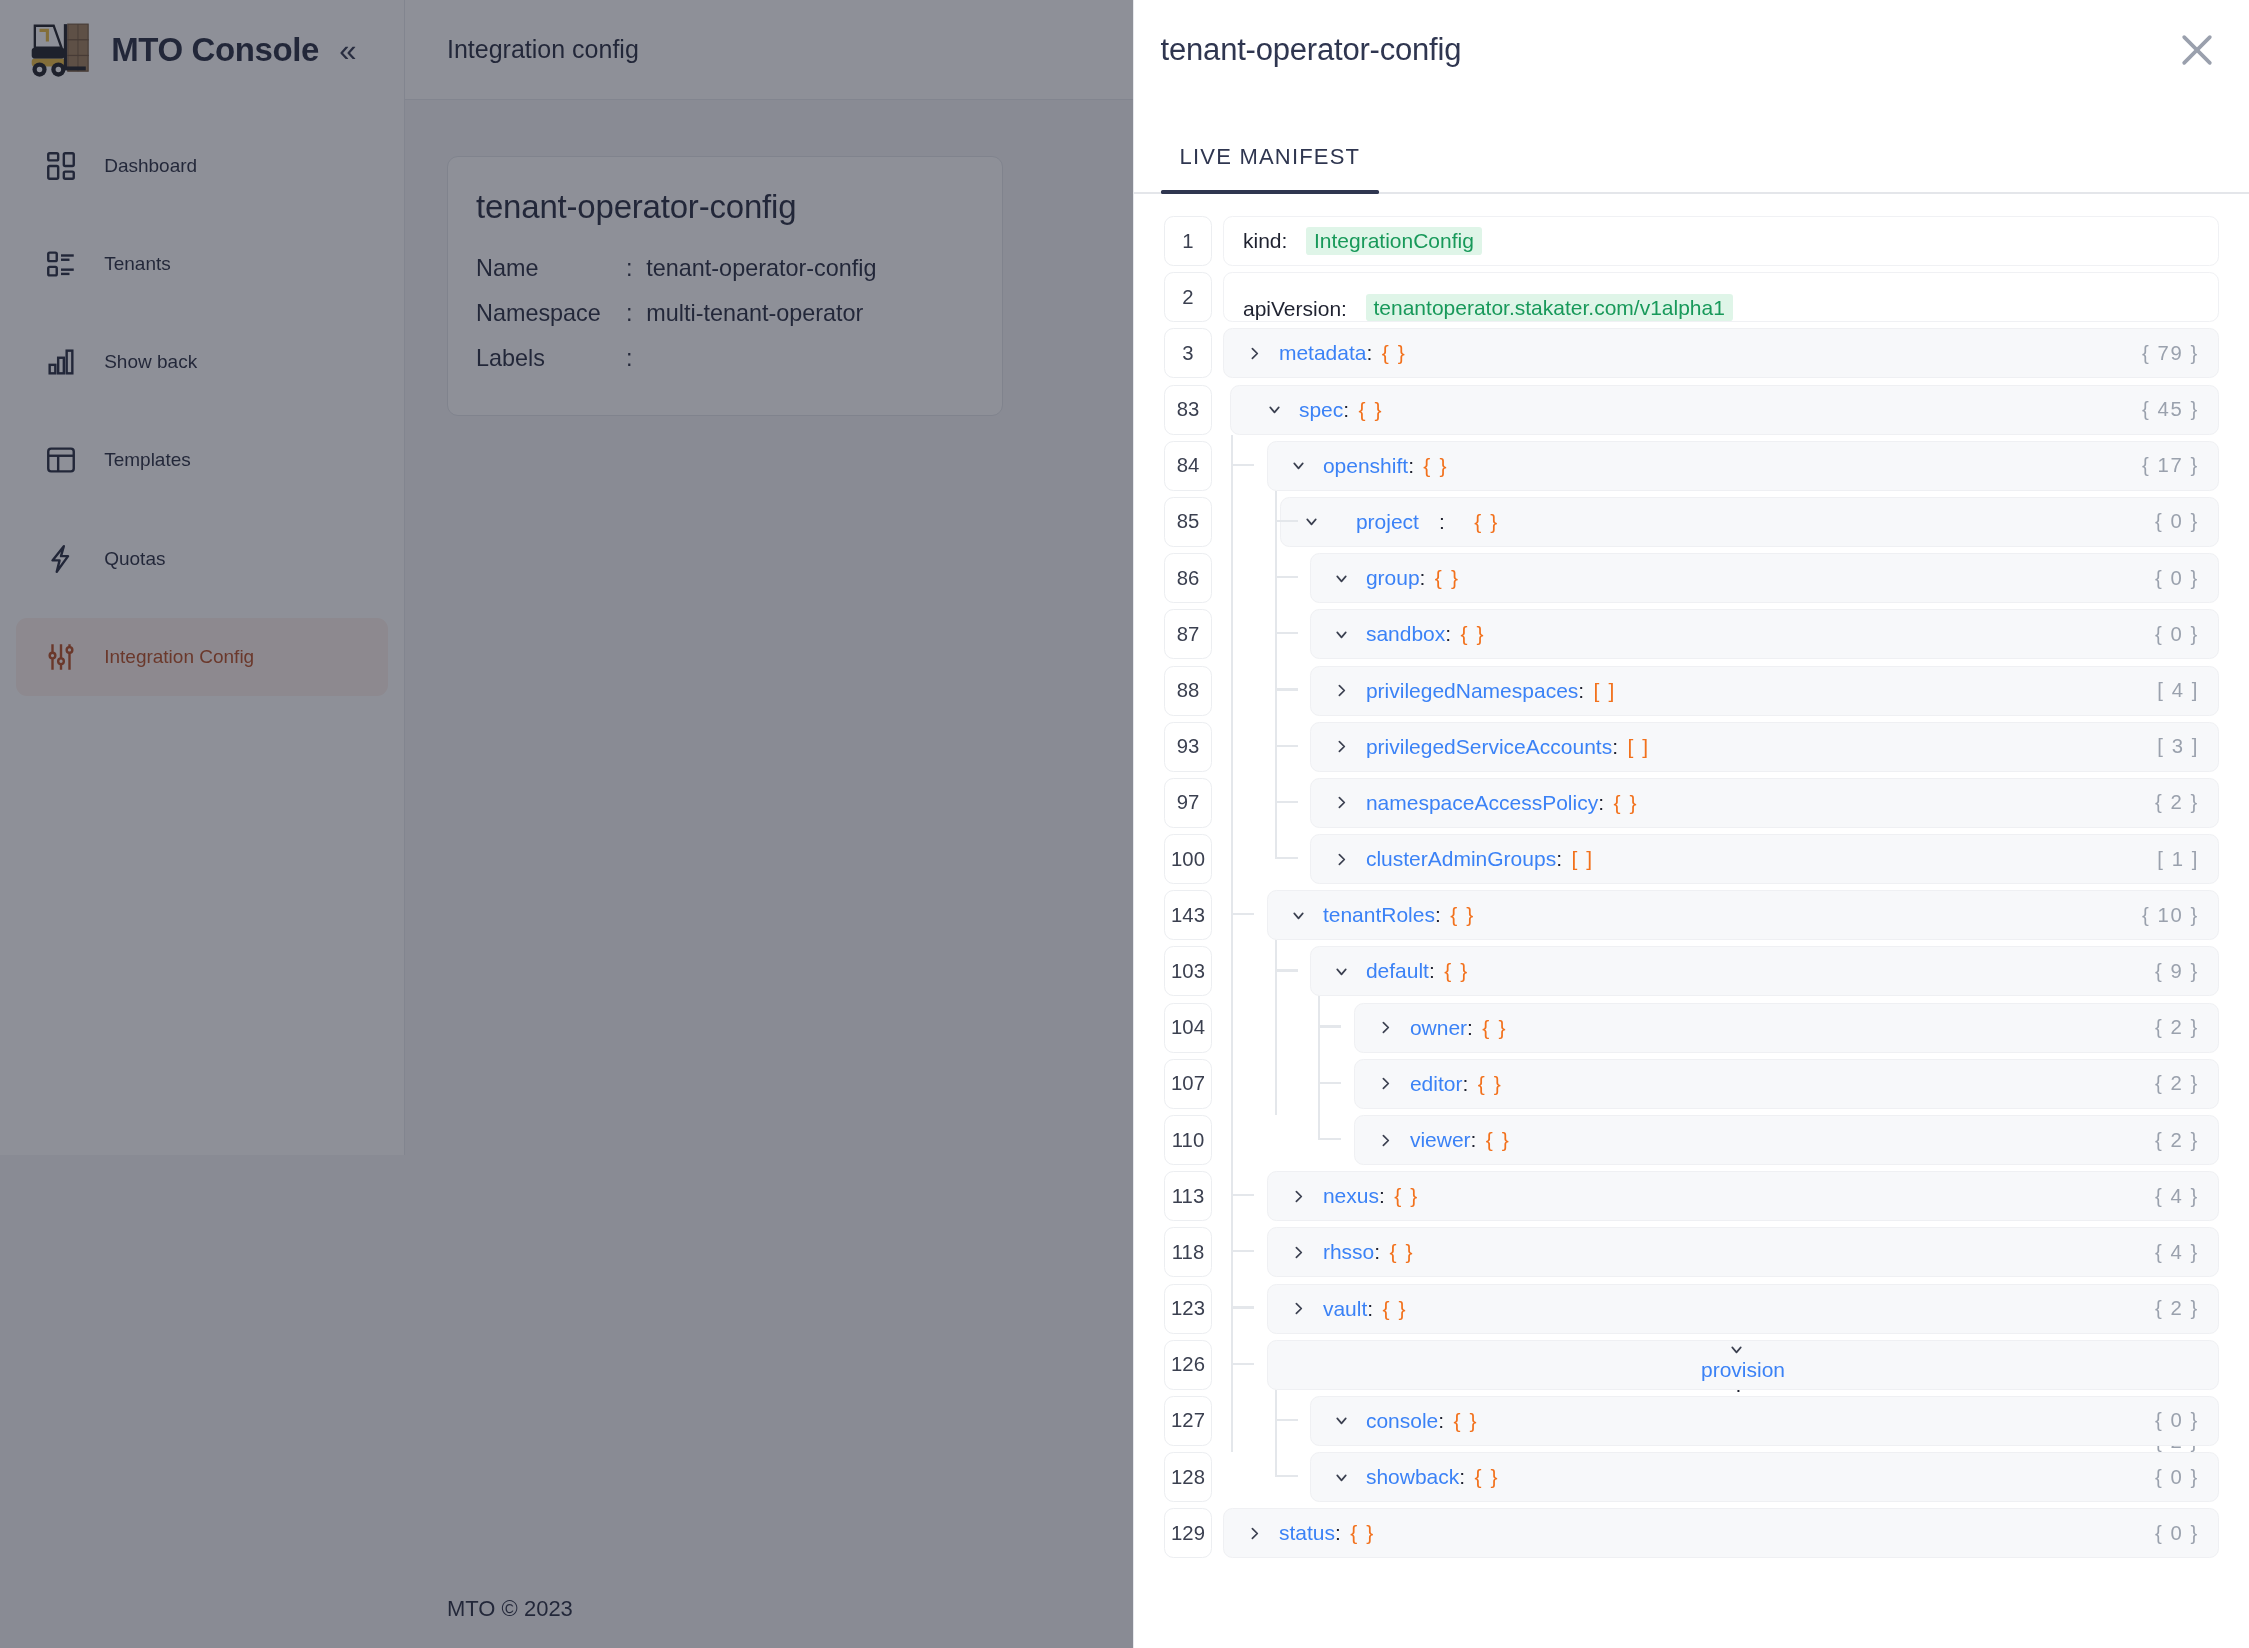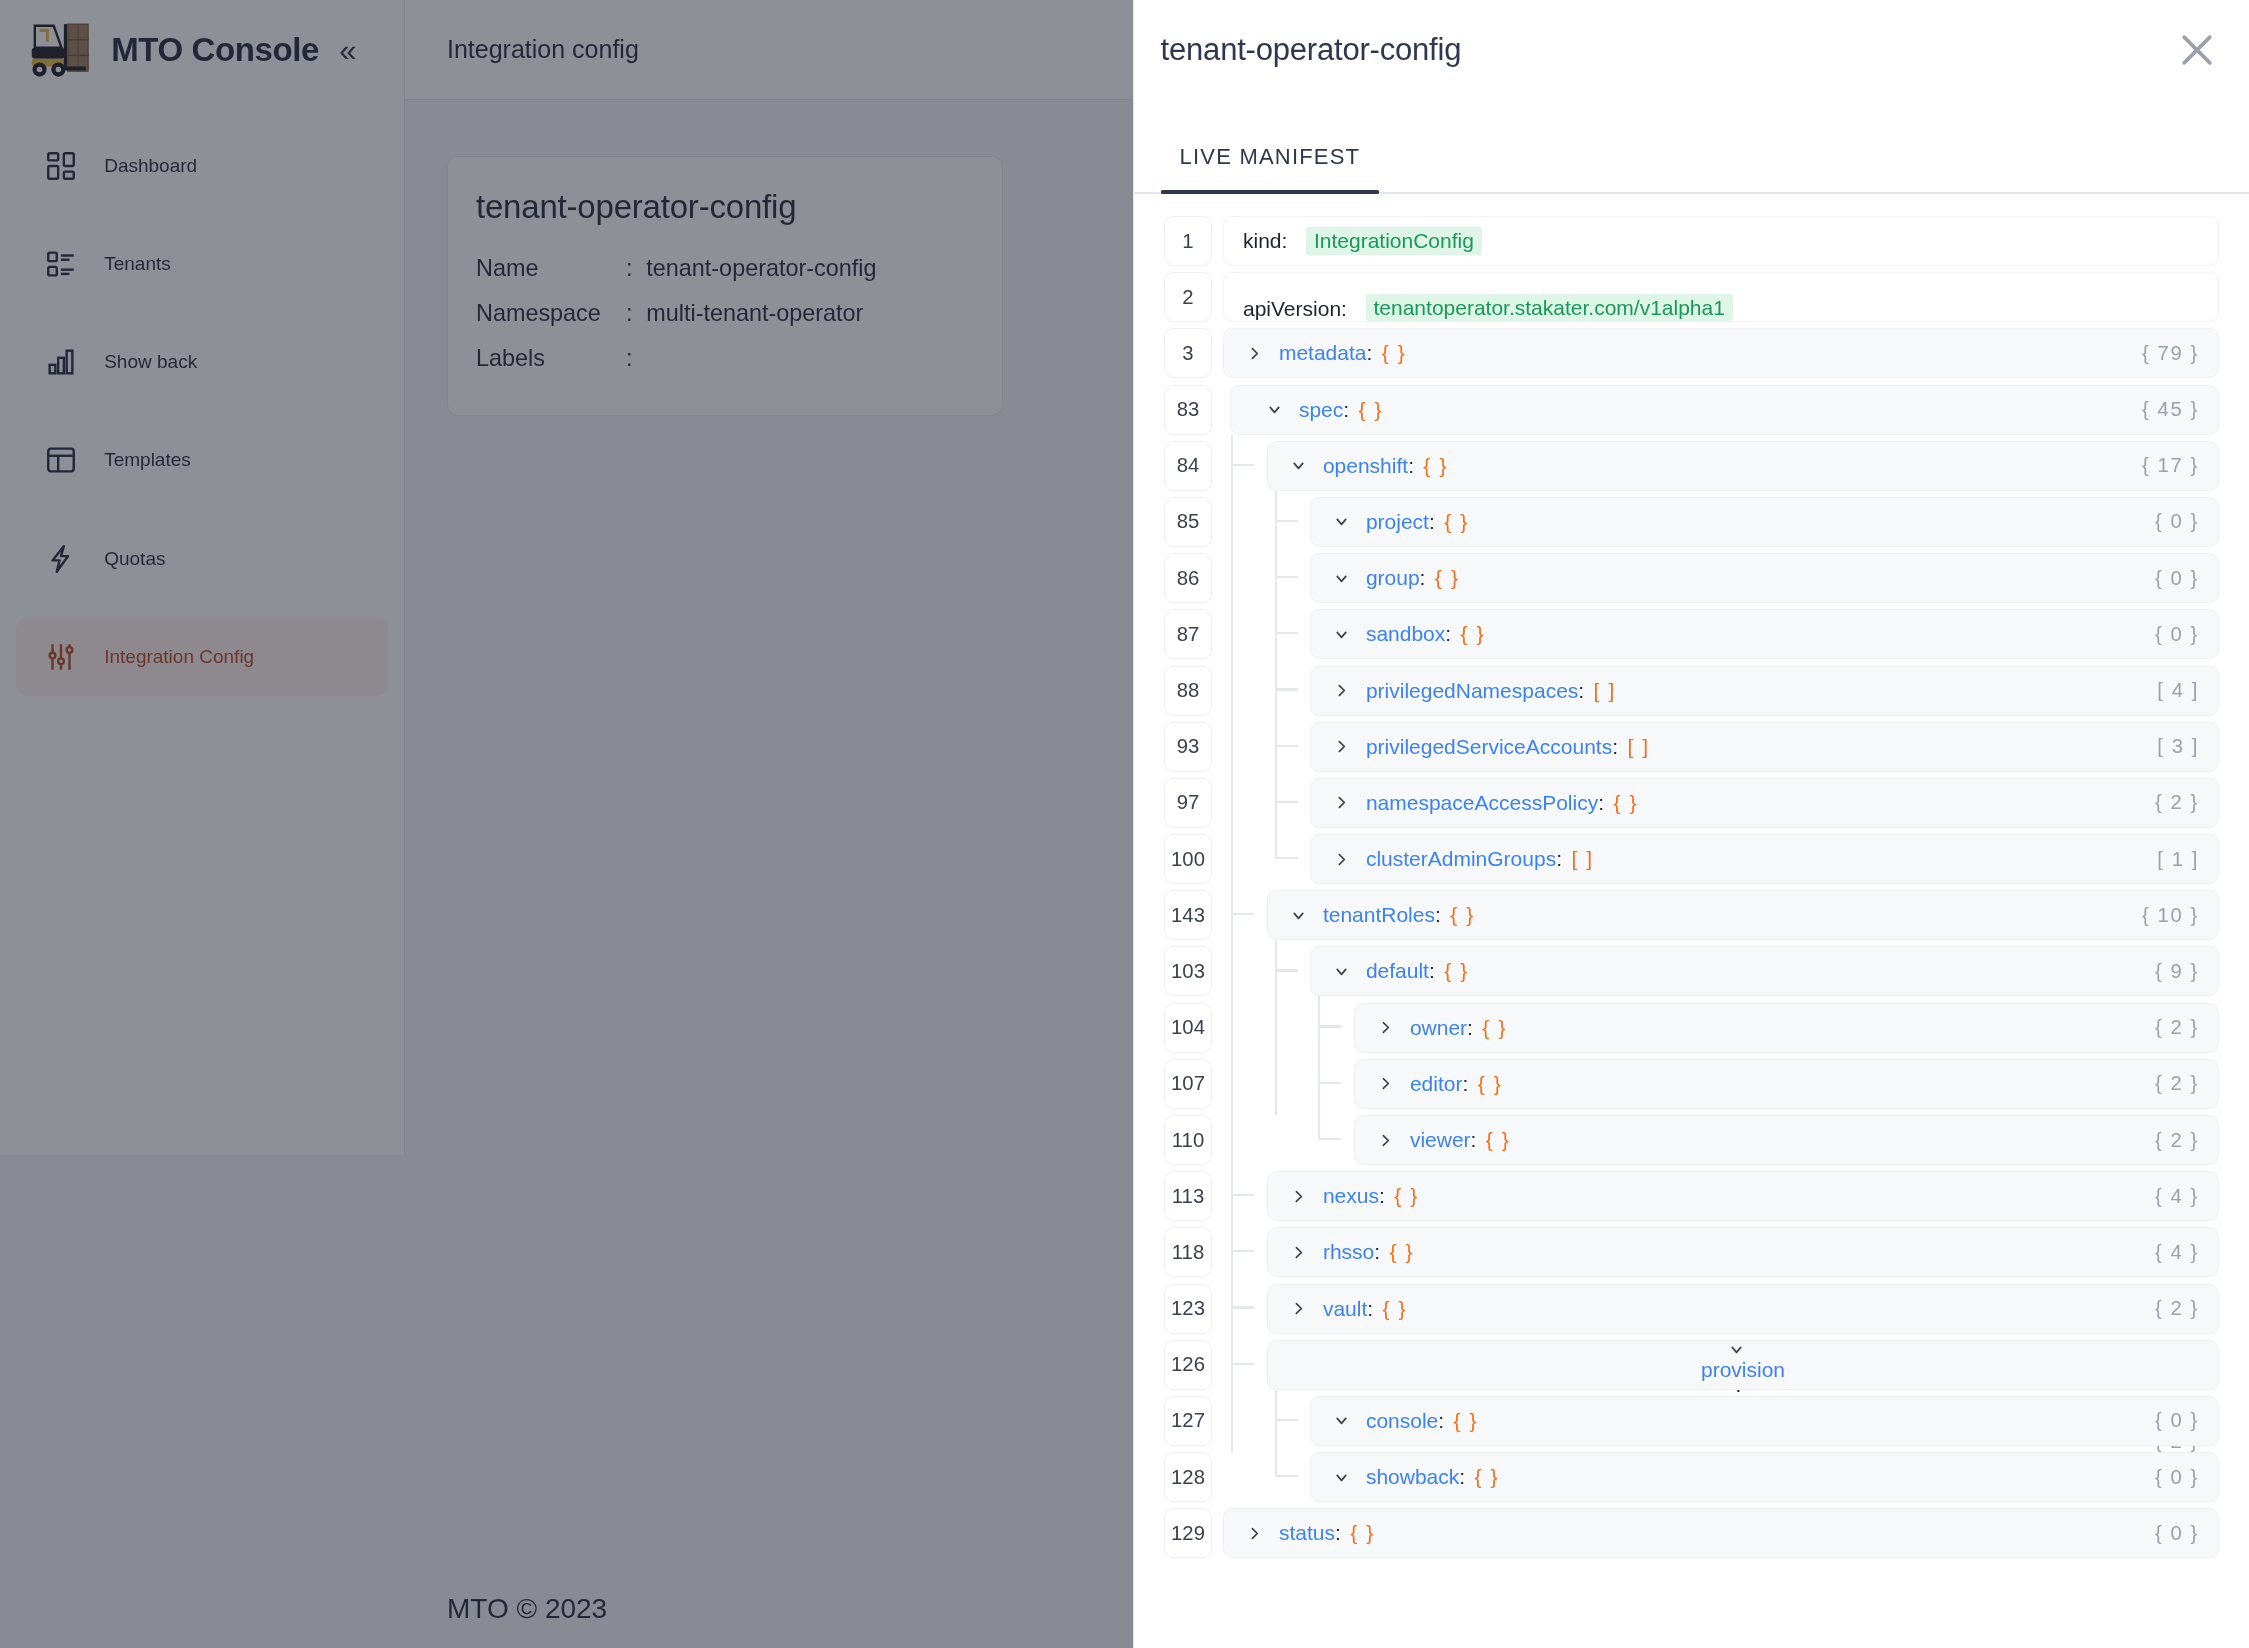--- a/index.html
+++ b/index.html
@@ -64,21 +64,21 @@
   }
   .kv-row { display: flex; font-size: 23.4px; color: #1f2439; line-height: 45px; }
   .kv-key { width: 150px; flex: none; }
   .kv-colon { width: 20.3px; flex: none; }
   .kv-val { white-space: nowrap; }
 
   #footer {
     position: absolute; left: 0; bottom: 0; width: 100%; height: 78px;
     display: flex; align-items: center; padding-left: 42px;
   }
-  #footer-text { font-size: 28px; color: #1f2439; }
+  #footer-text { font-size: 22px; color: #1f2439; }
 
   #scrim { position: absolute; inset: 0; background: rgba(39,42,58,0.52); }
 
   
   #drawer {
     position: absolute; right: 0; top: 0; width: 1116px; height: 1648px;
     background: #ffffff; border-left: 1.6px solid #e6e8ec;
     display: flex; flex-direction: column;
   }
   #drawer-head {
@@ -377,21 +377,21 @@
             <span class="count">{ 17 }</span>
           </div>
         </div>
       </div>
       <div class="mrow">
         <div class="lineno">85</div>
         <div class="rowbody">
           <div class="rail" style="left: 7.8px;"></div>
           <div class="elbow" style="left: 52px;"></div>
           <div class="rail" style="left: 52px;"></div>
-          <div class="pill node" style="margin-left: 87px;">
+          <div class="pill node" style="margin-left: 57px; gap: 20px;">
             <span class="caret">
               <svg viewBox="0 0 24 24" fill="none" stroke="currentColor" stroke-width="2.4" stroke-linecap="round" stroke-linejoin="round">
                 <polyline points="6 9 12 16 18 9"></polyline>
               </svg>
             </span>
             <span class="k-node">project</span>
             <span class="colon">:</span>
             <span class="braces">{ }</span>
             <span class="count">{ 0 }</span>
           </div>

